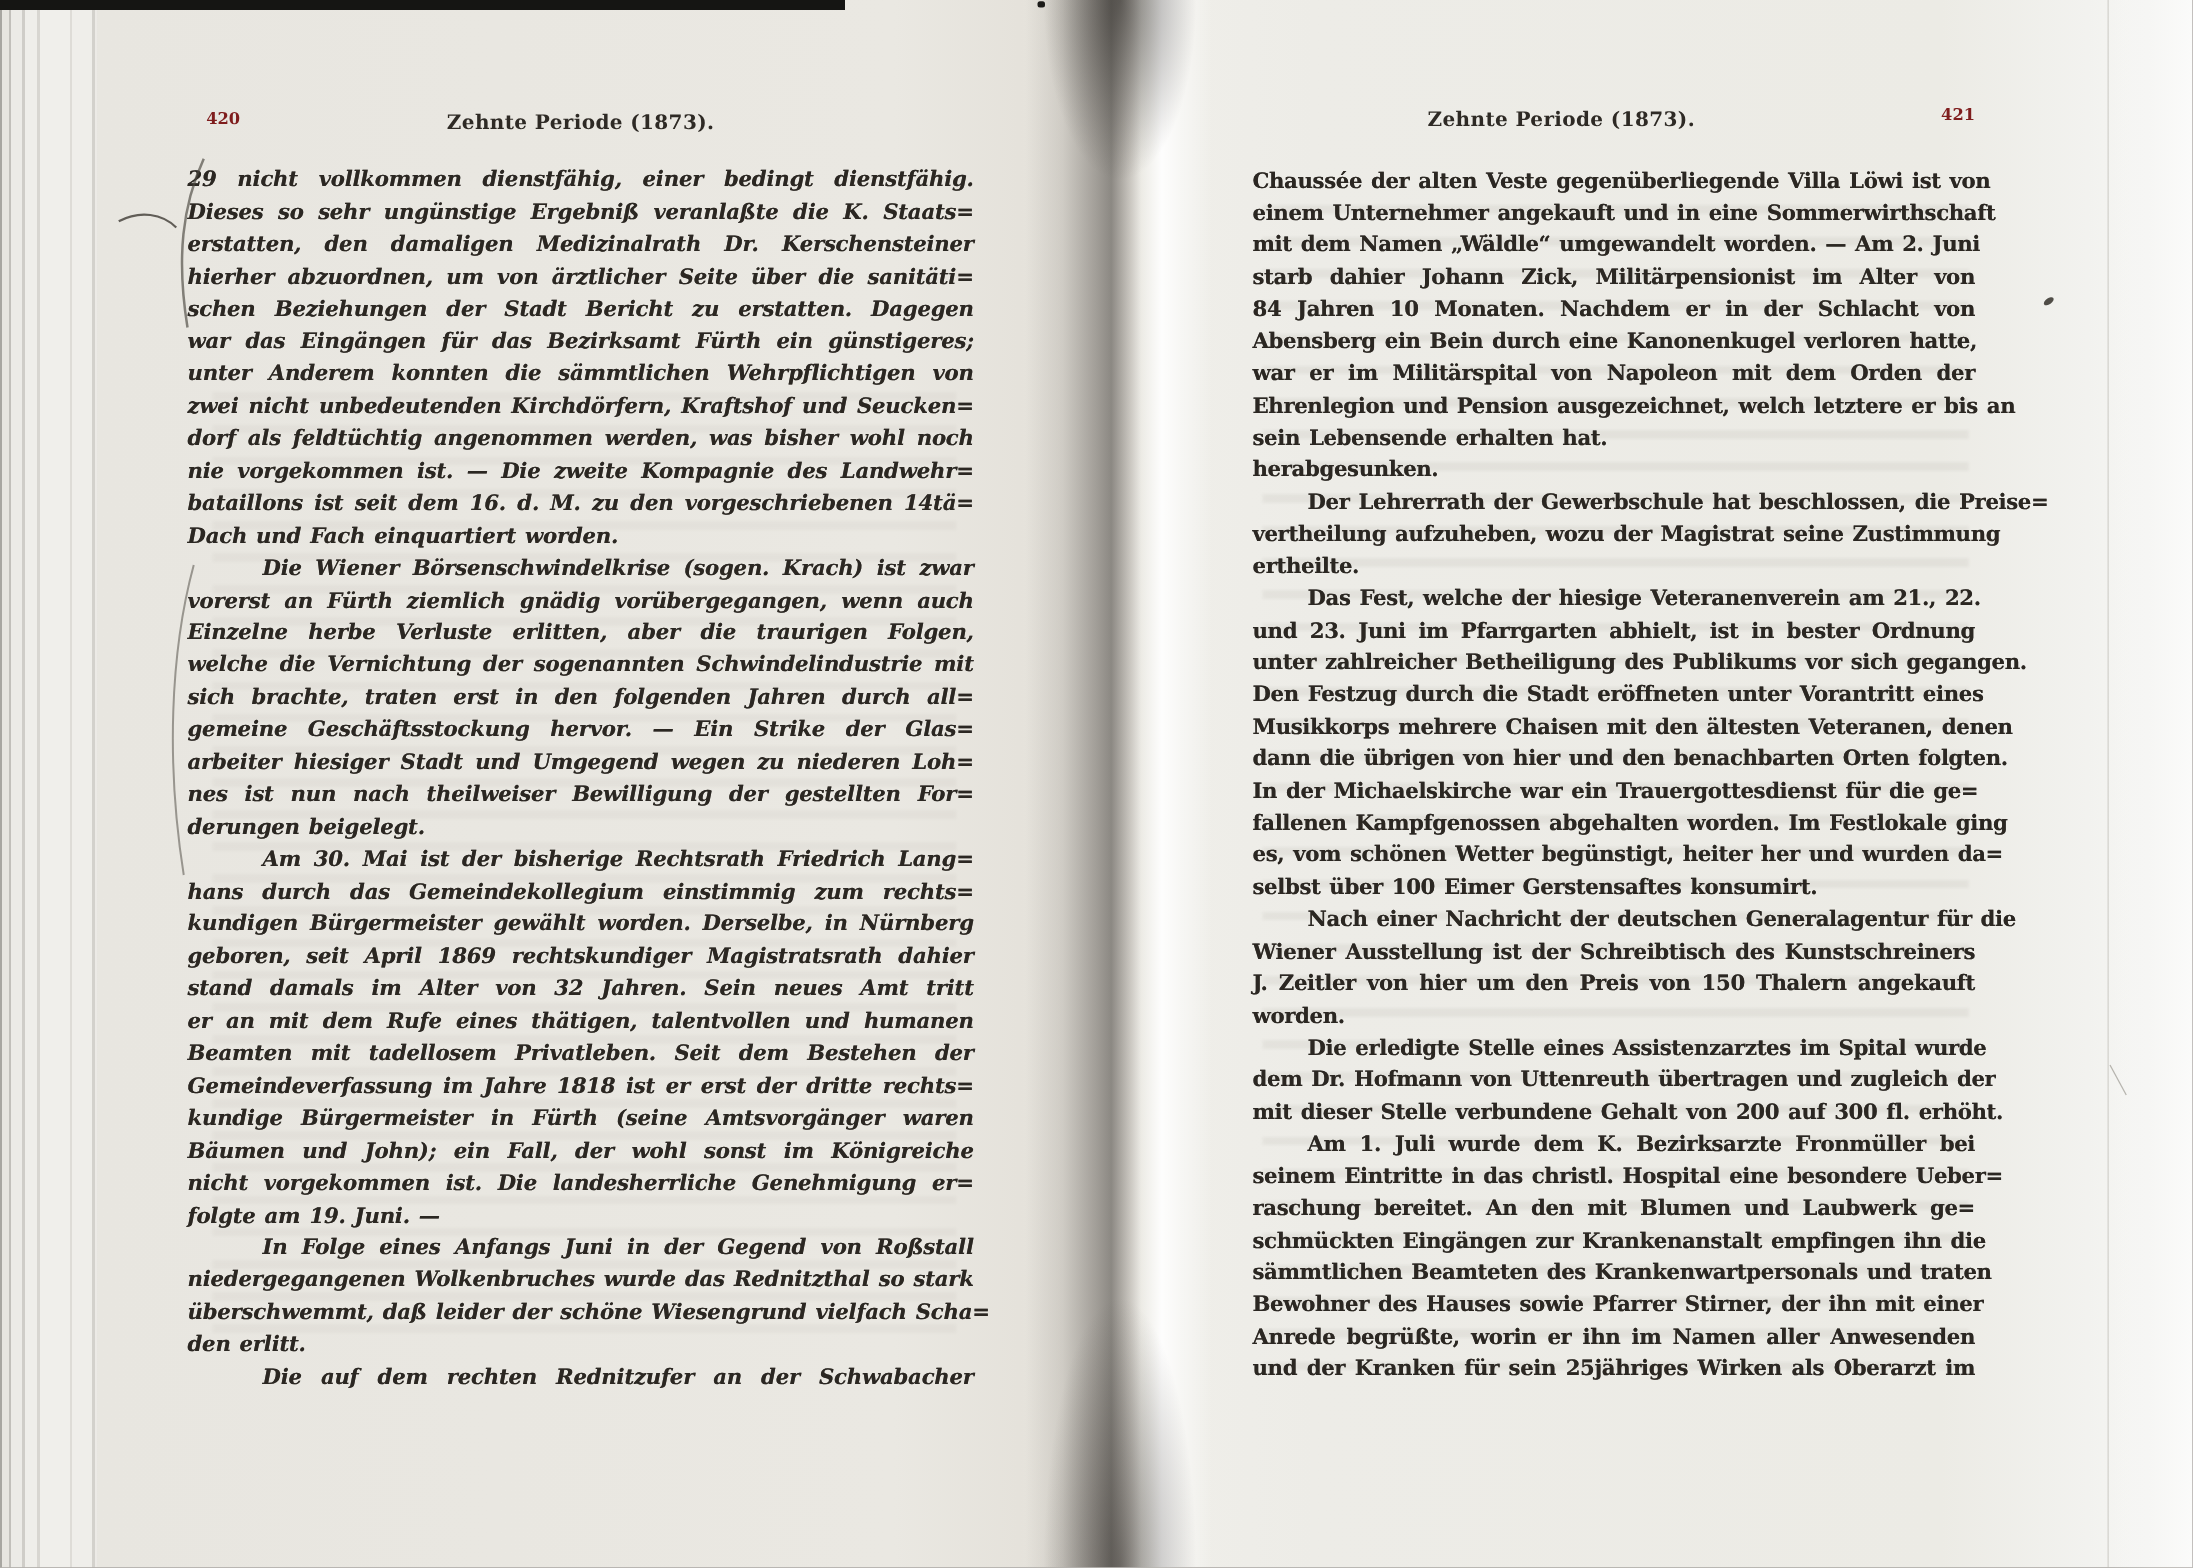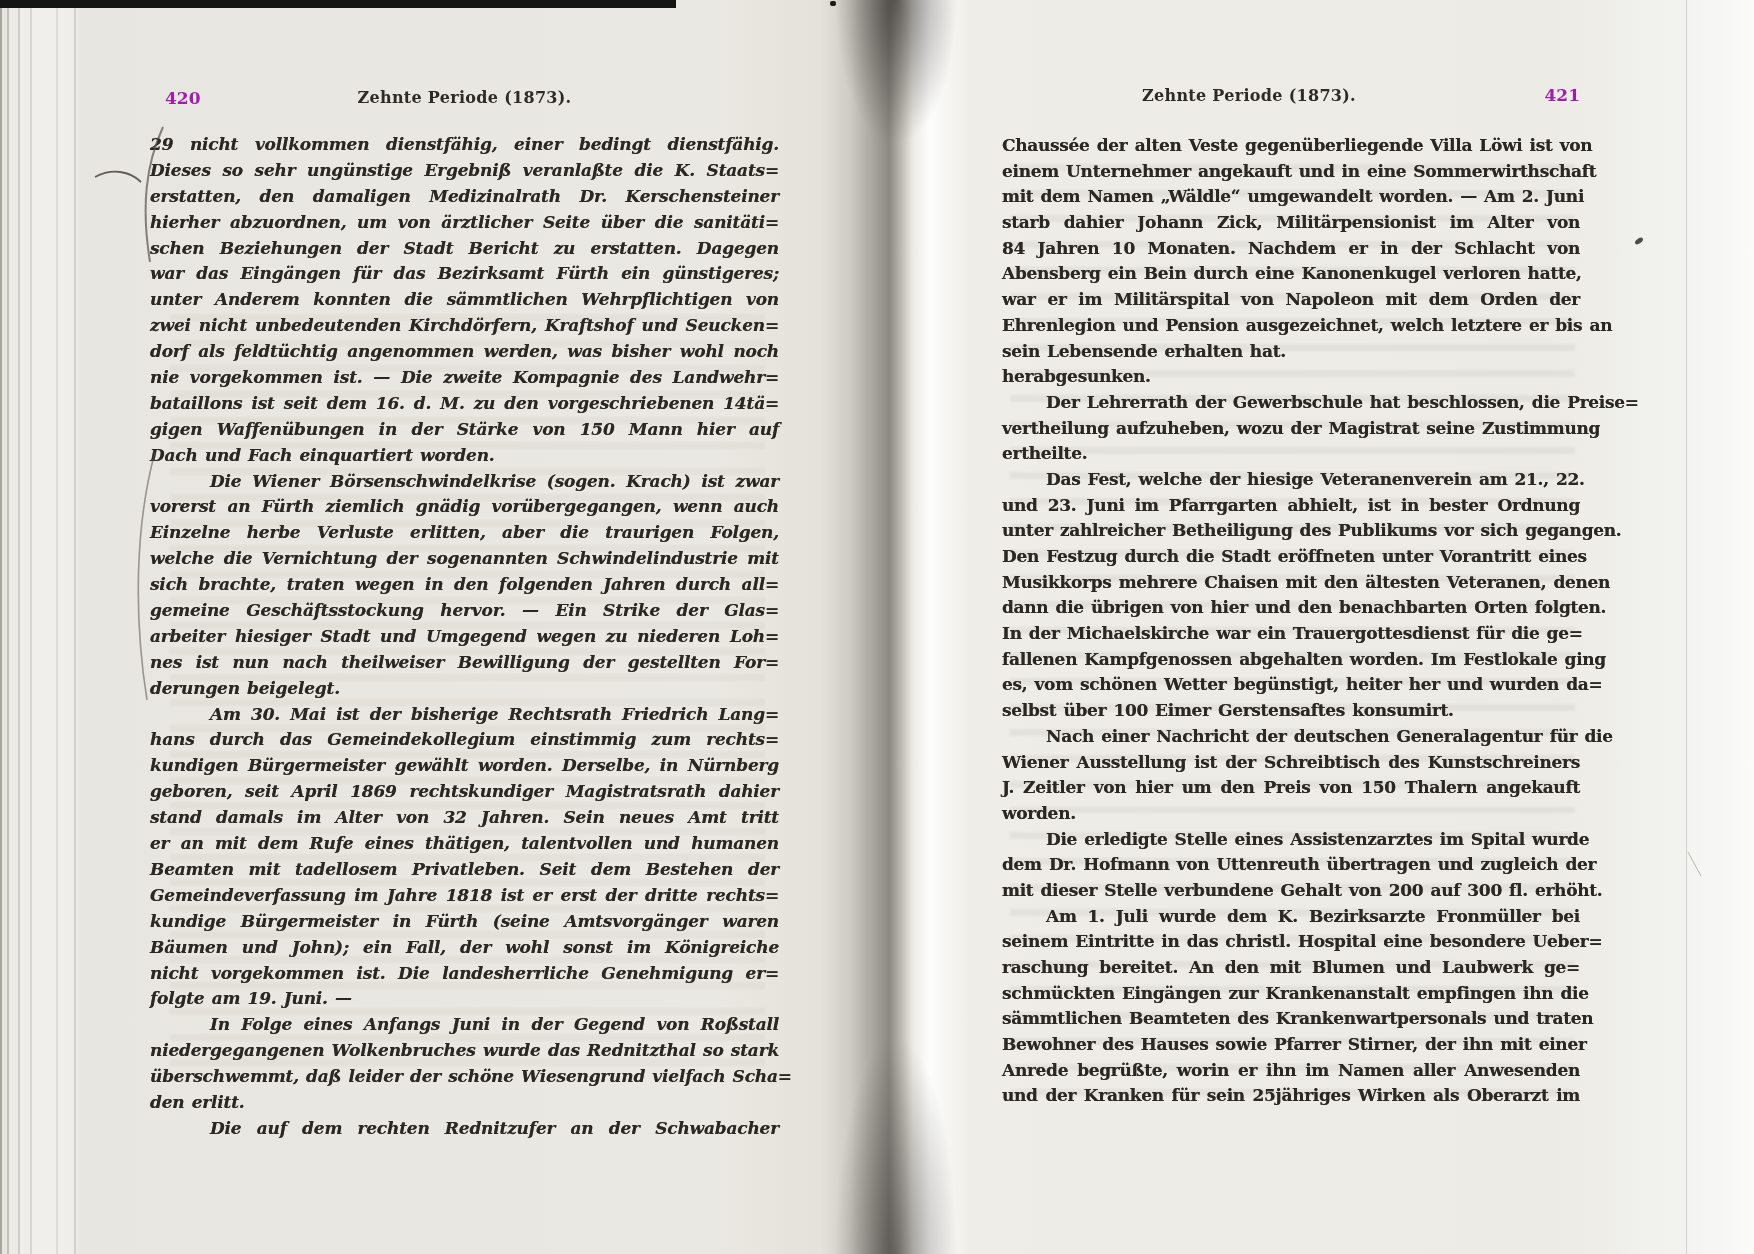--- a/index.html
+++ b/index.html
@@ -47,21 +47,21 @@
   .ghost-right{left:1010px;top:150px;width:565px;height:965px;opacity:0.07;}
 
   
   .page-text{position:absolute;color:#2b2722;}
   .page-text.left{left:150px;top:88px;width:629px;}
   .page-text.right{left:1002px;top:86px;width:578px;}
   .hdr{position:absolute;left:0;right:0;top:0;height:22px;}
   .running{position:absolute;left:0;right:0;text-align:center;
     font-size:16px;font-weight:700;letter-spacing:0.3px;color:#2e2a25;}
   .right .running{transform:translateX(-42px);}
-  .pn{position:absolute;font-size:17px;font-weight:700;color:#a21caf;}
+  .pn{position:absolute;font-size:13px;font-weight:700;color:#7f1d1d;}
   .pn-left{left:15px;top:0;}
   .pn-right{right:0;top:-1px;}
   .pbody{position:absolute;left:0;right:0;}
   .left  .pbody{top:44px;}
   .right .pbody{top:47px;}
   .para{margin:0;}
   .tline{white-space:nowrap;text-align:justify;text-align-last:justify;
     font-weight:700;letter-spacing:-0.2px;word-spacing:1.5px;
     text-shadow:0 0 0.4px rgba(43,39,34,0.7);}
   .left  .tline{font-size:17px;line-height:25.9px;height:25.9px;font-style:italic;}
@@ -94,29 +94,28 @@
           <div class="tline">Dieses so sehr ungünstige Ergebniß veranlaßte die K. Staats=</div>
           <div class="tline">erstatten, den damaligen Medizinalrath Dr. Kerschensteiner</div>
           <div class="tline">hierher abzuordnen, um von ärztlicher Seite über die sanitäti=</div>
           <div class="tline">schen Beziehungen der Stadt Bericht zu erstatten.  Dagegen</div>
           <div class="tline">war das Eingängen für das Bezirksamt Fürth ein günstigeres;</div>
           <div class="tline">unter Anderem konnten die sämmtlichen Wehrpflichtigen von</div>
           <div class="tline">zwei nicht unbedeutenden Kirchdörfern, Kraftshof und Seucken=</div>
           <div class="tline">dorf als feldtüchtig angenommen werden, was bisher wohl noch</div>
           <div class="tline">nie vorgekommen ist. — Die zweite Kompagnie des Landwehr=</div>
           <div class="tline">bataillons ist seit dem 16. d. M. zu den vorgeschriebenen 14tä=</div>
-          <div class="tline">gigen Waffenübungen in der Stärke von 150 Mann hier auf</div>
           <div class="tline short">Dach und Fach einquartiert worden.</div>
         </div>
         <div class="para">
           <div class="tline indent">Die Wiener Börsenschwindelkrise (sogen. Krach) ist zwar</div>
           <div class="tline">vorerst an Fürth ziemlich gnädig vorübergegangen, wenn auch</div>
           <div class="tline">Einzelne herbe Verluste erlitten, aber die traurigen Folgen,</div>
           <div class="tline">welche die Vernichtung der sogenannten Schwindelindustrie mit</div>
-          <div class="tline">sich brachte, traten wegen in den folgenden Jahren durch all=</div>
+          <div class="tline">sich brachte, traten erst in den folgenden Jahren durch all=</div>
           <div class="tline">gemeine Geschäftsstockung hervor. — Ein Strike der Glas=</div>
           <div class="tline">arbeiter hiesiger Stadt und Umgegend wegen zu niederen Loh=</div>
           <div class="tline">nes ist nun nach theilweiser Bewilligung der gestellten For=</div>
           <div class="tline short">derungen beigelegt.</div>
         </div>
         <div class="para">
           <div class="tline indent">Am 30. Mai ist der bisherige Rechtsrath Friedrich Lang=</div>
           <div class="tline">hans durch das Gemeindekollegium einstimmig zum rechts=</div>
           <div class="tline">kundigen Bürgermeister gewählt worden.  Derselbe, in Nürnberg</div>
           <div class="tline">geboren, seit April 1869 rechtskundiger Magistratsrath dahier</div>

